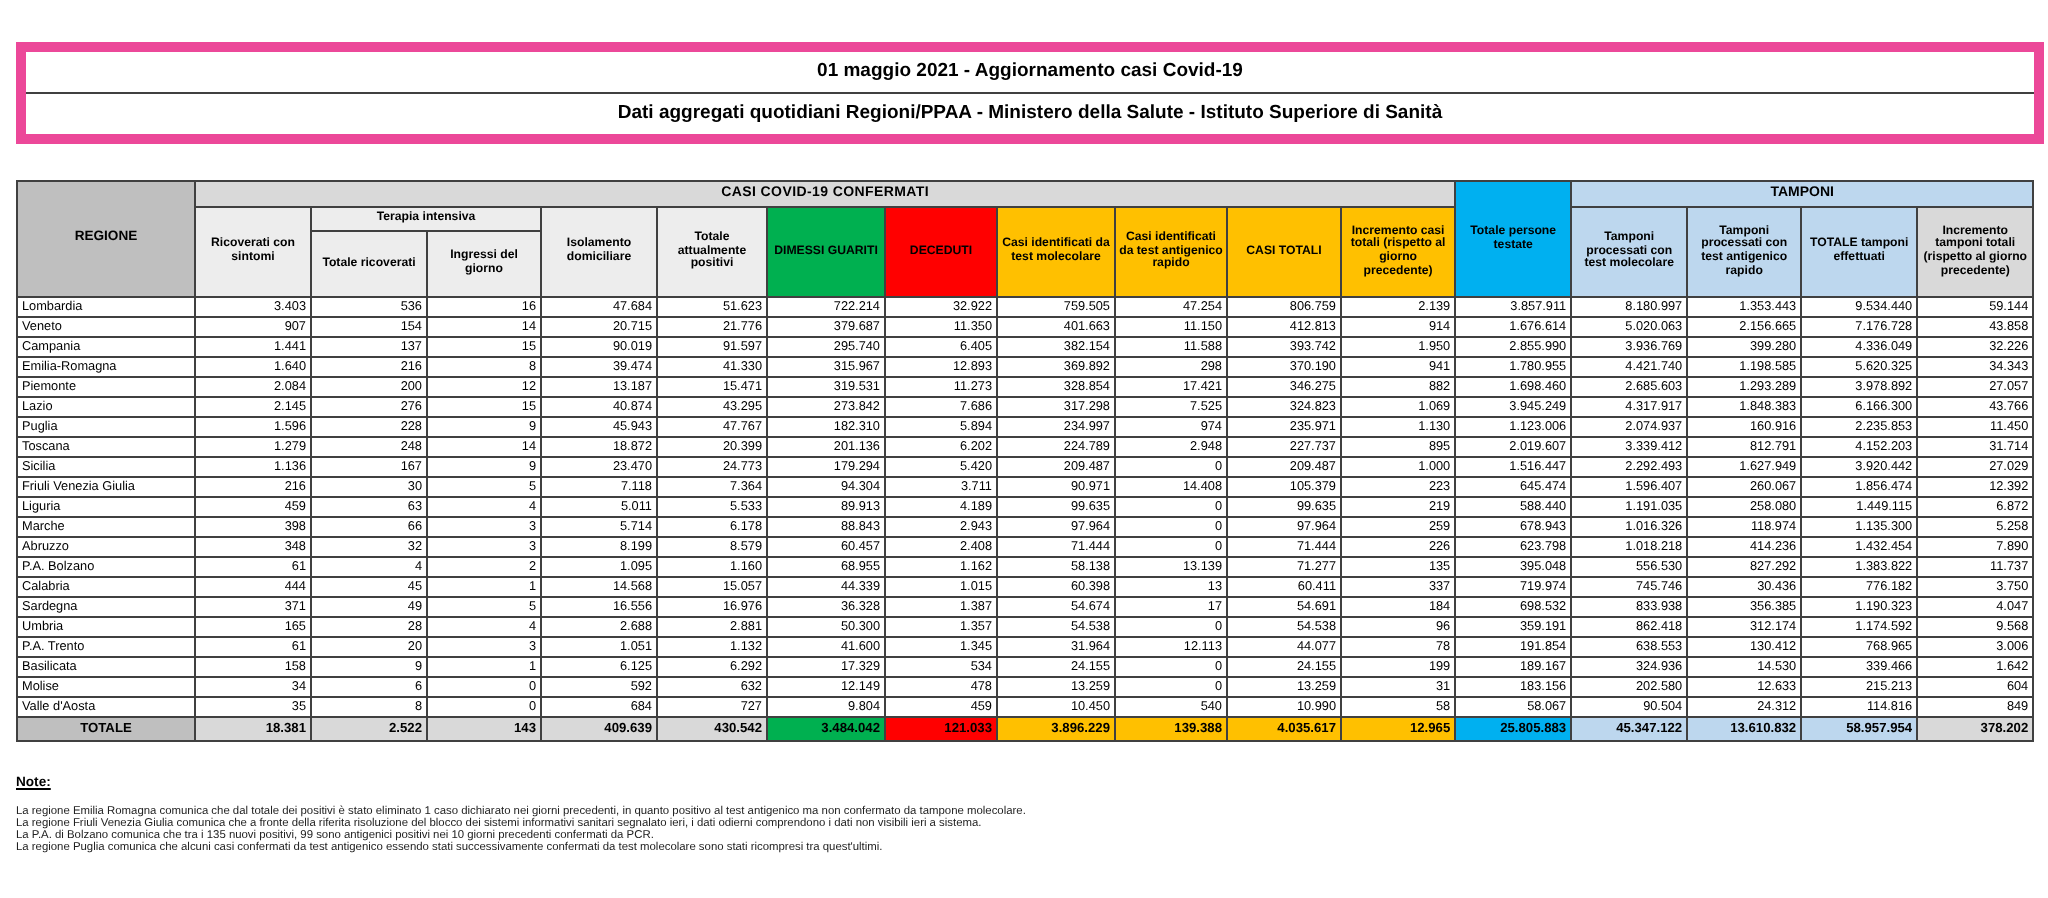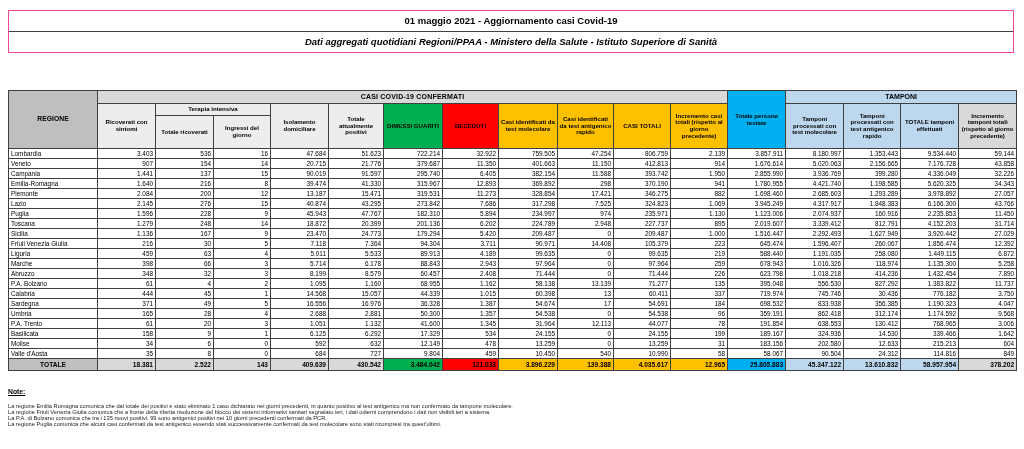--- a/index.html
+++ b/index.html
@@ -1,19 +1,19 @@
 <!DOCTYPE html>
 <html><head>
 <meta charset="utf-8">
 <style>
   html,body{margin:0;padding:0;background:#fff;}
   body{width:1024px;height:449px;position:relative;font-family:"Liberation Sans",sans-serif;color:#000;overflow:hidden;}
-  .titlebox{position:absolute;left:8px;top:10px;width:1004px;border:1px solid #ec4899;}
+  .titlebox{position:absolute;left:8px;top:21px;width:1004px;border:5px solid #ec4899;}
   .titlerow{height:20px;line-height:20px;text-align:center;font-size:9.5px;font-weight:bold;border-bottom:1px solid #404040;}
-  .titlerow:last-child{border-bottom:none;font-style:italic;}
+  .titlerow:last-child{border-bottom:none;}
   table.covid{position:absolute;left:8px;top:90px;width:1008px;border-collapse:collapse;table-layout:fixed;border:1.5px solid #000;}
   table.covid th,table.covid td{border:1px solid #404040;overflow:hidden;}
   thead th{font-size:6.1px;line-height:6.6px;font-weight:bold;text-align:center;vertical-align:middle;padding:0 1px;background:#ededed;}
   th.regionehdr{background:#BFBFBF;font-size:6.8px;}
   th.band{background:#D9D9D9;font-size:7px;letter-spacing:.2px;}
   th.bandblue{background:#BDD7EE;font-size:7px;}
   .green{background:#00B050;}
   .red{background:#FF0000;}
   .gold{background:#FFC000;}
   .cyan{background:#00B0F0;}

